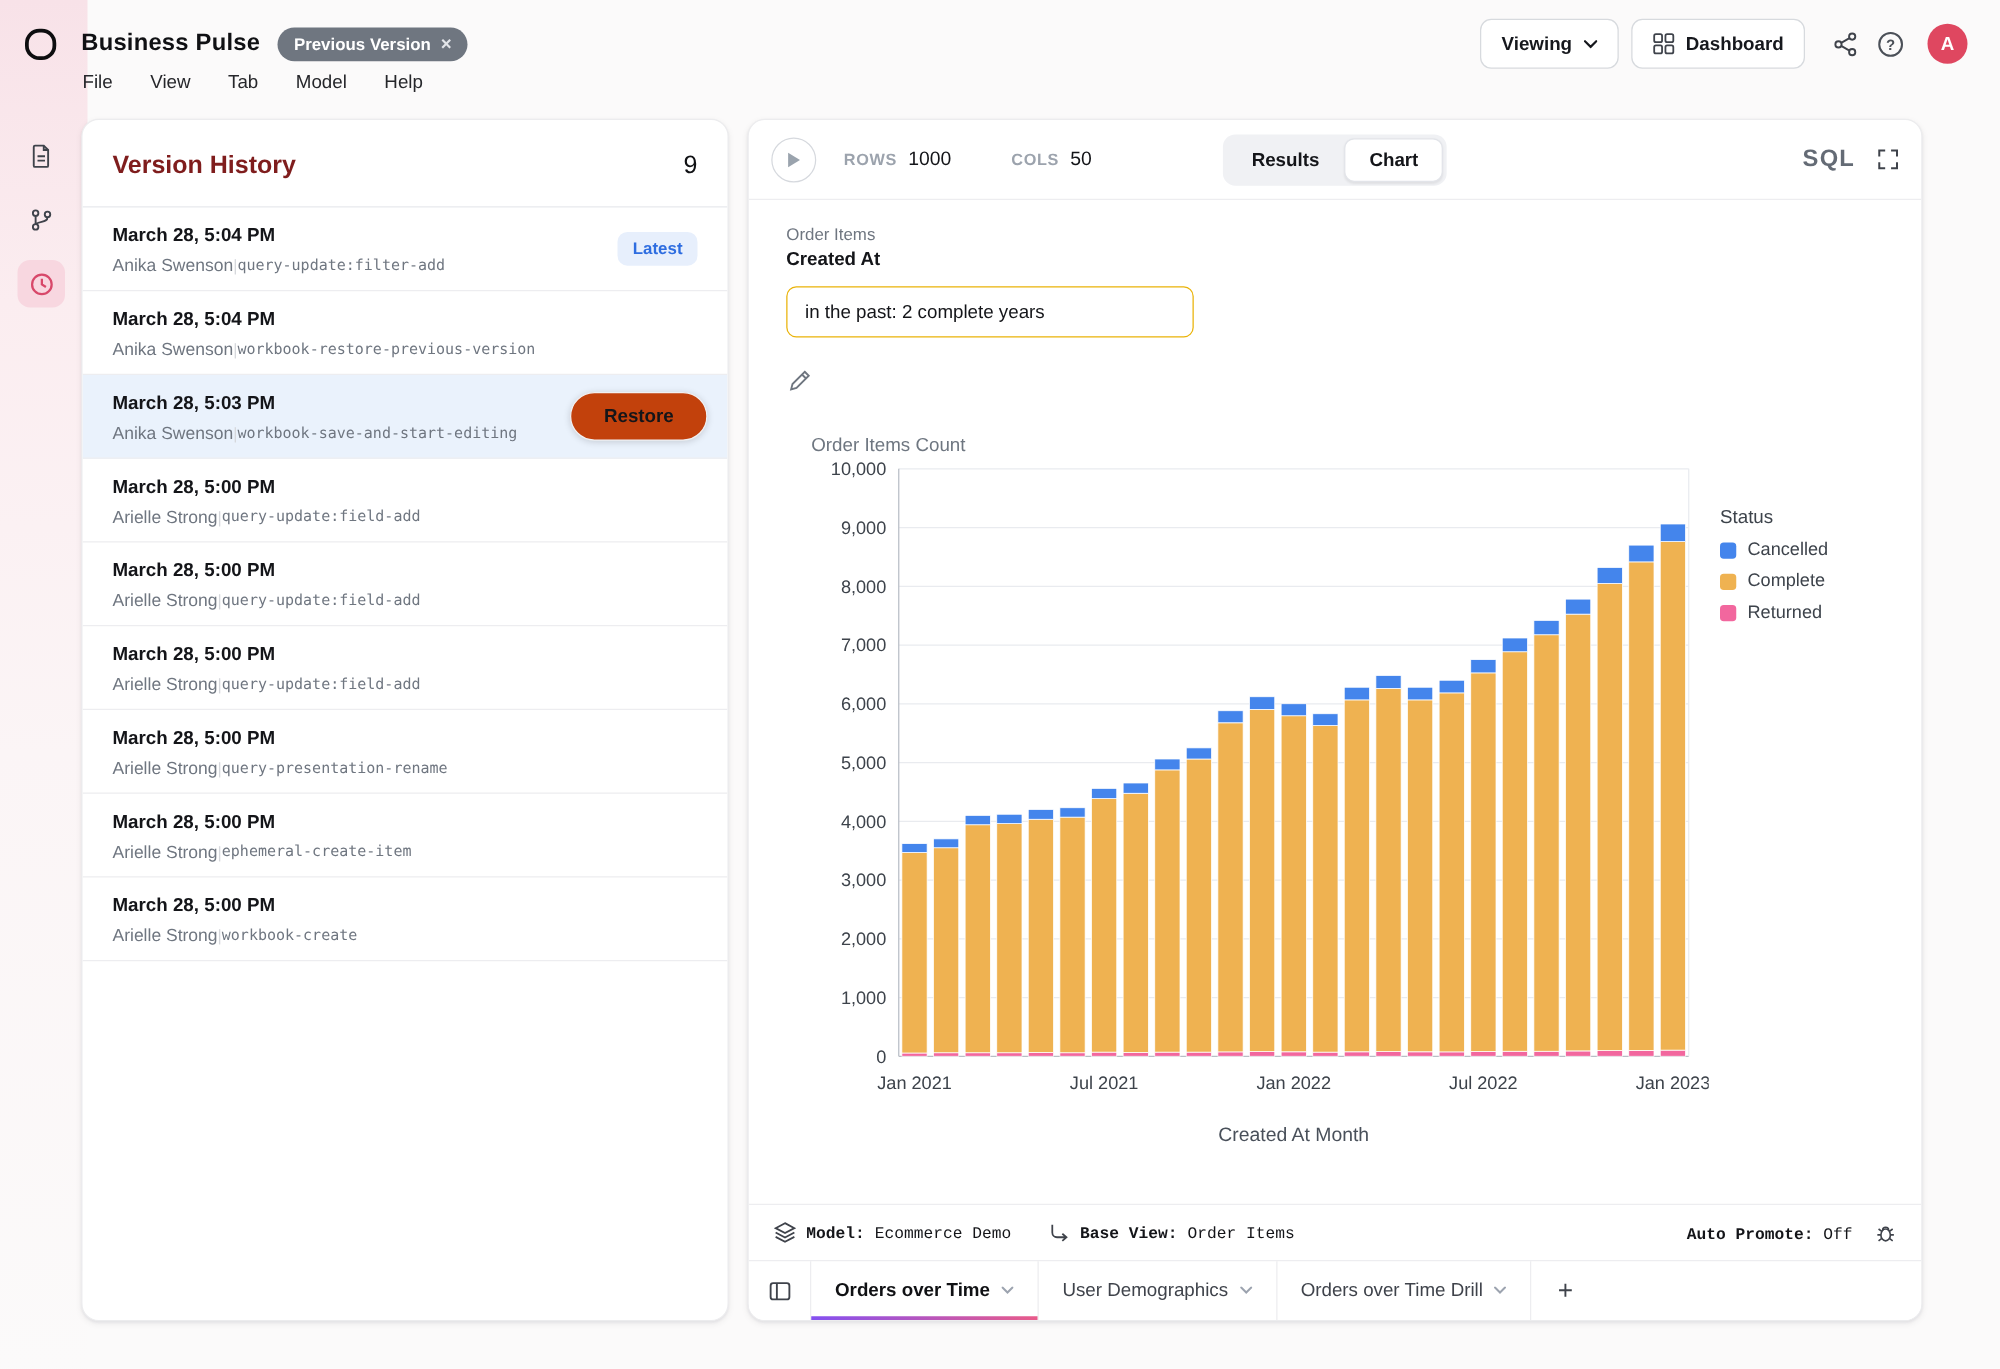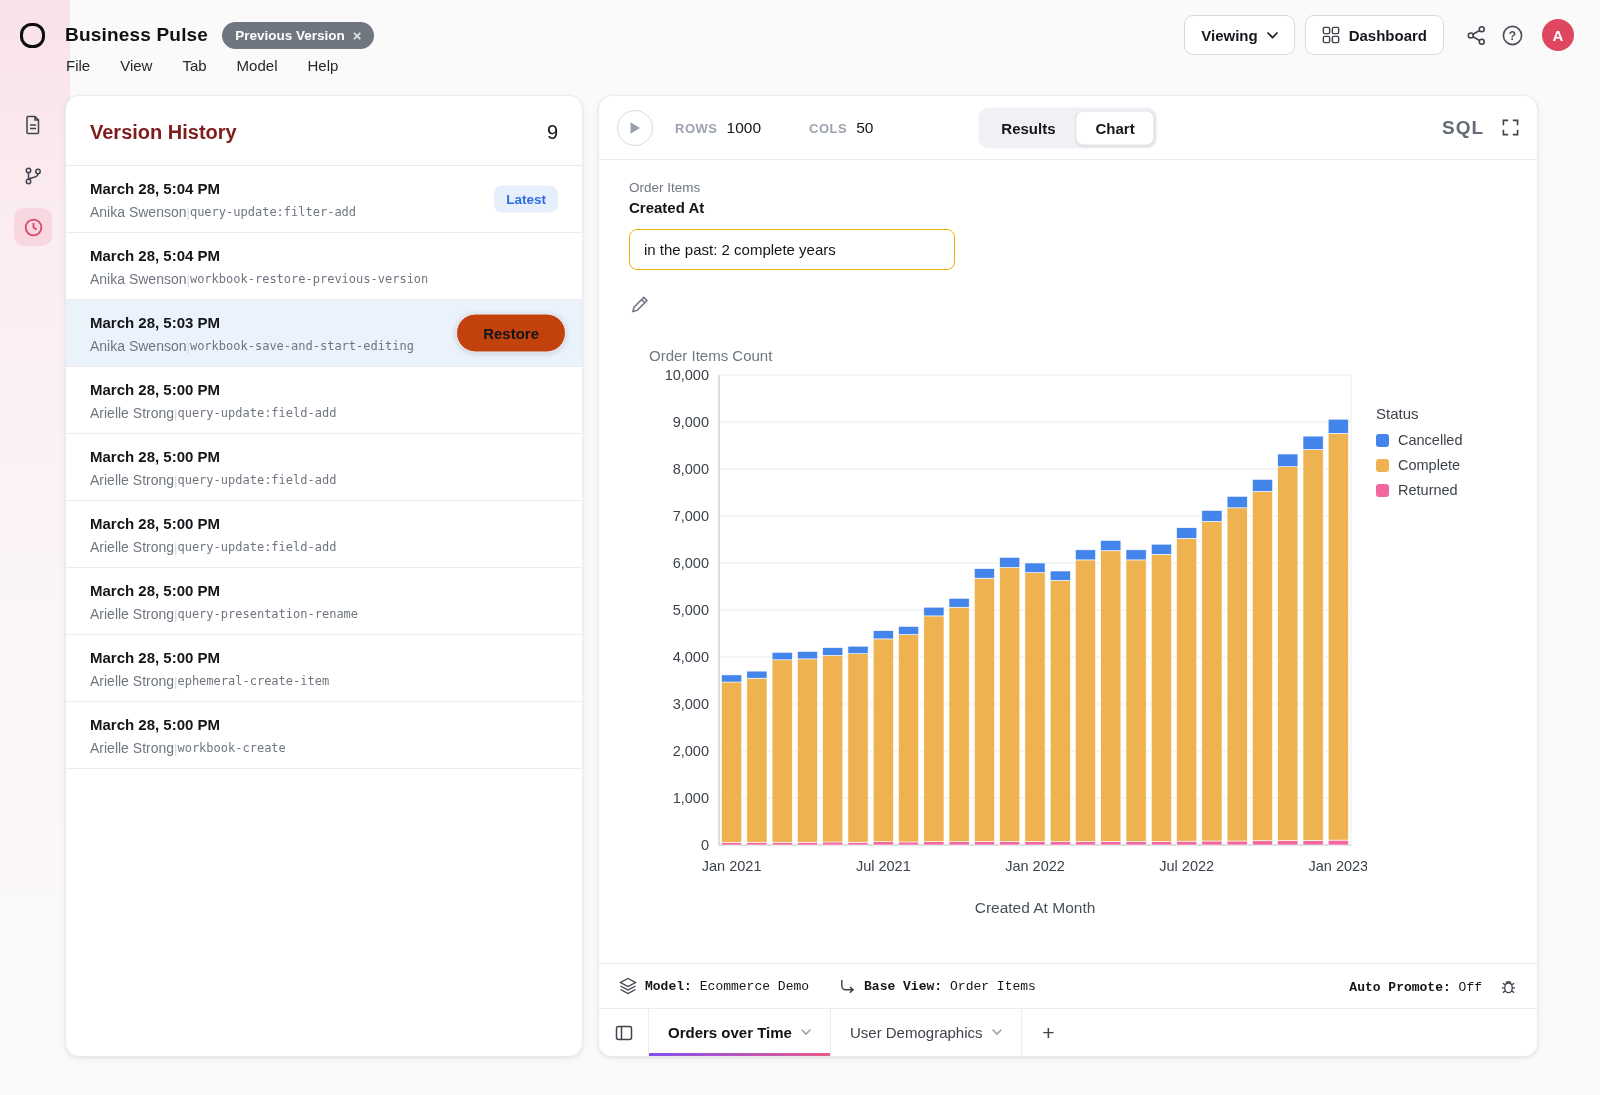--- a/index.html
+++ b/index.html
@@ -493,18 +493,24 @@
             <svg width="10" height="7" viewBox="0 0 10 7">
               <path d="M1 1l4 4 4-4" fill="none" stroke="#9ca3af" stroke-width="1.6" stroke-linecap="round"></path>
             </svg>
           </div>
           <div class="tab">
             <span>User Demographics</span>
             <svg width="10" height="7" viewBox="0 0 10 7">
               <path d="M1 1l4 4 4-4" fill="none" stroke="#9ca3af" stroke-width="1.6" stroke-linecap="round"></path>
             </svg>
           </div>
+          <div class="tab">
+            <span>Orders over Time Drill</span>
+            <svg width="10" height="7" viewBox="0 0 10 7">
+              <path d="M1 1l4 4 4-4" fill="none" stroke="#9ca3af" stroke-width="1.6" stroke-linecap="round"></path>
+            </svg>
+          </div>
         </div>
       <div class="tb-add">+</div>
     </div>
 
   </section>
 </div>
 
 </body></html>

